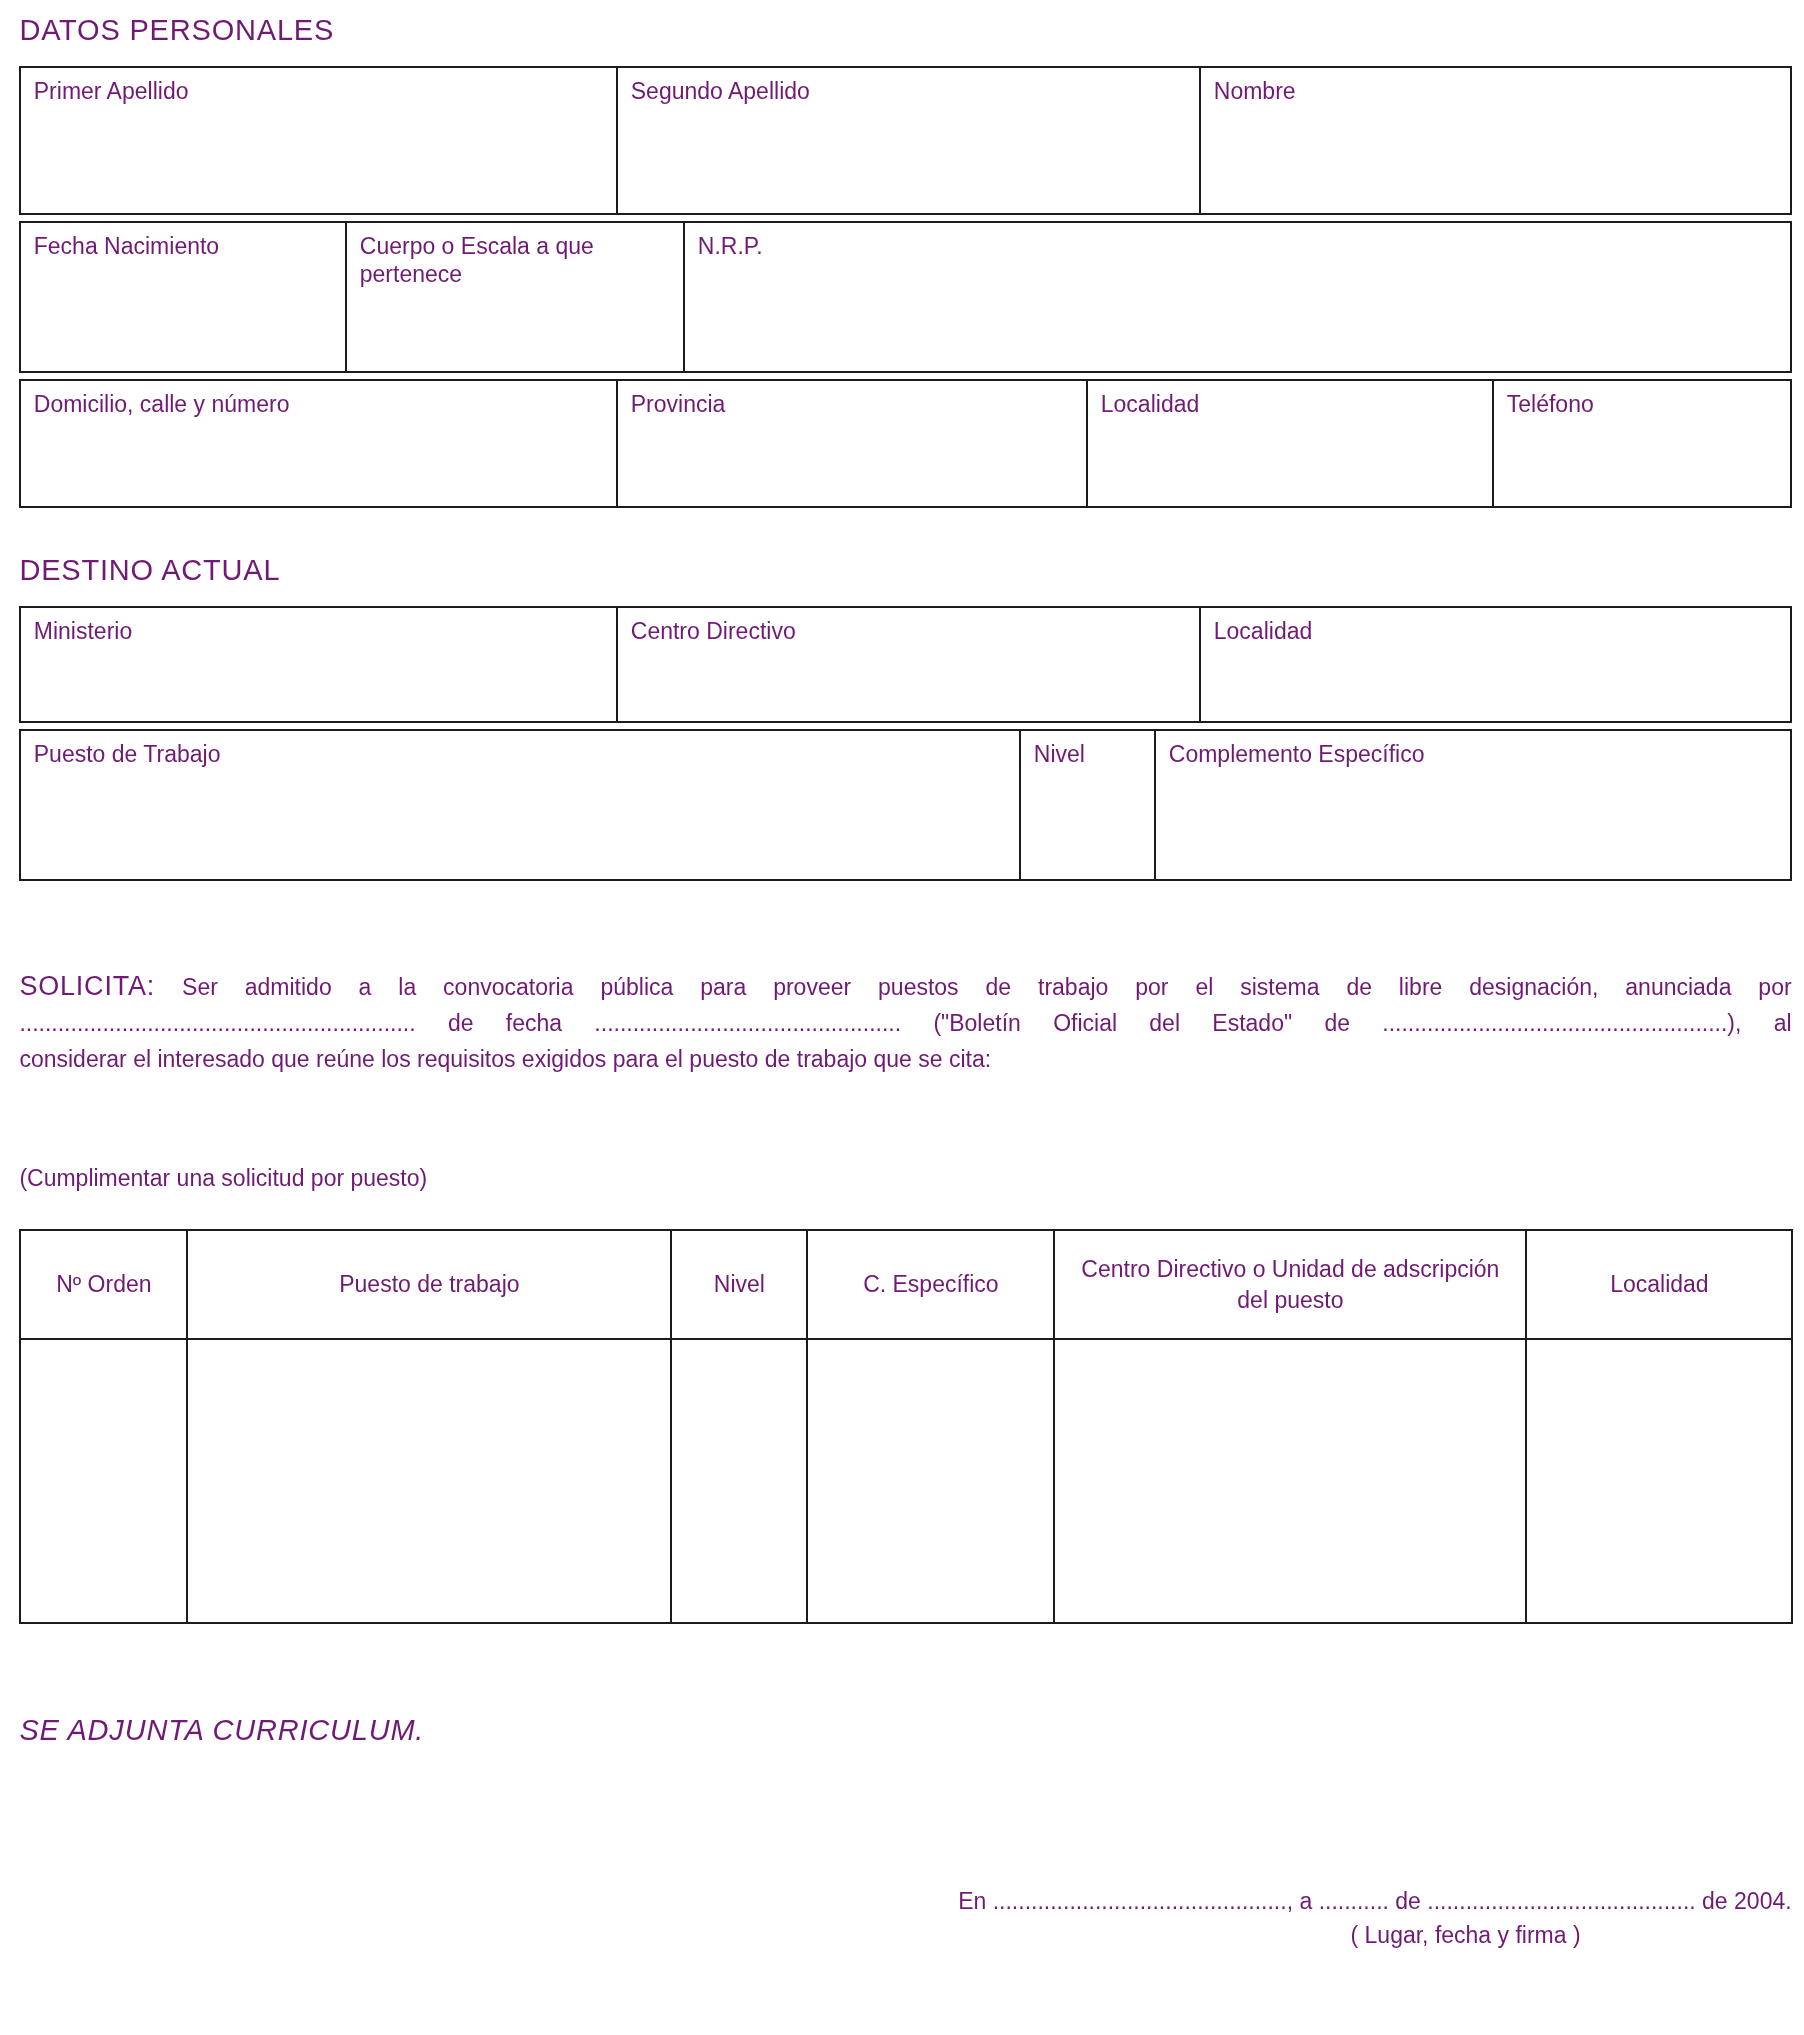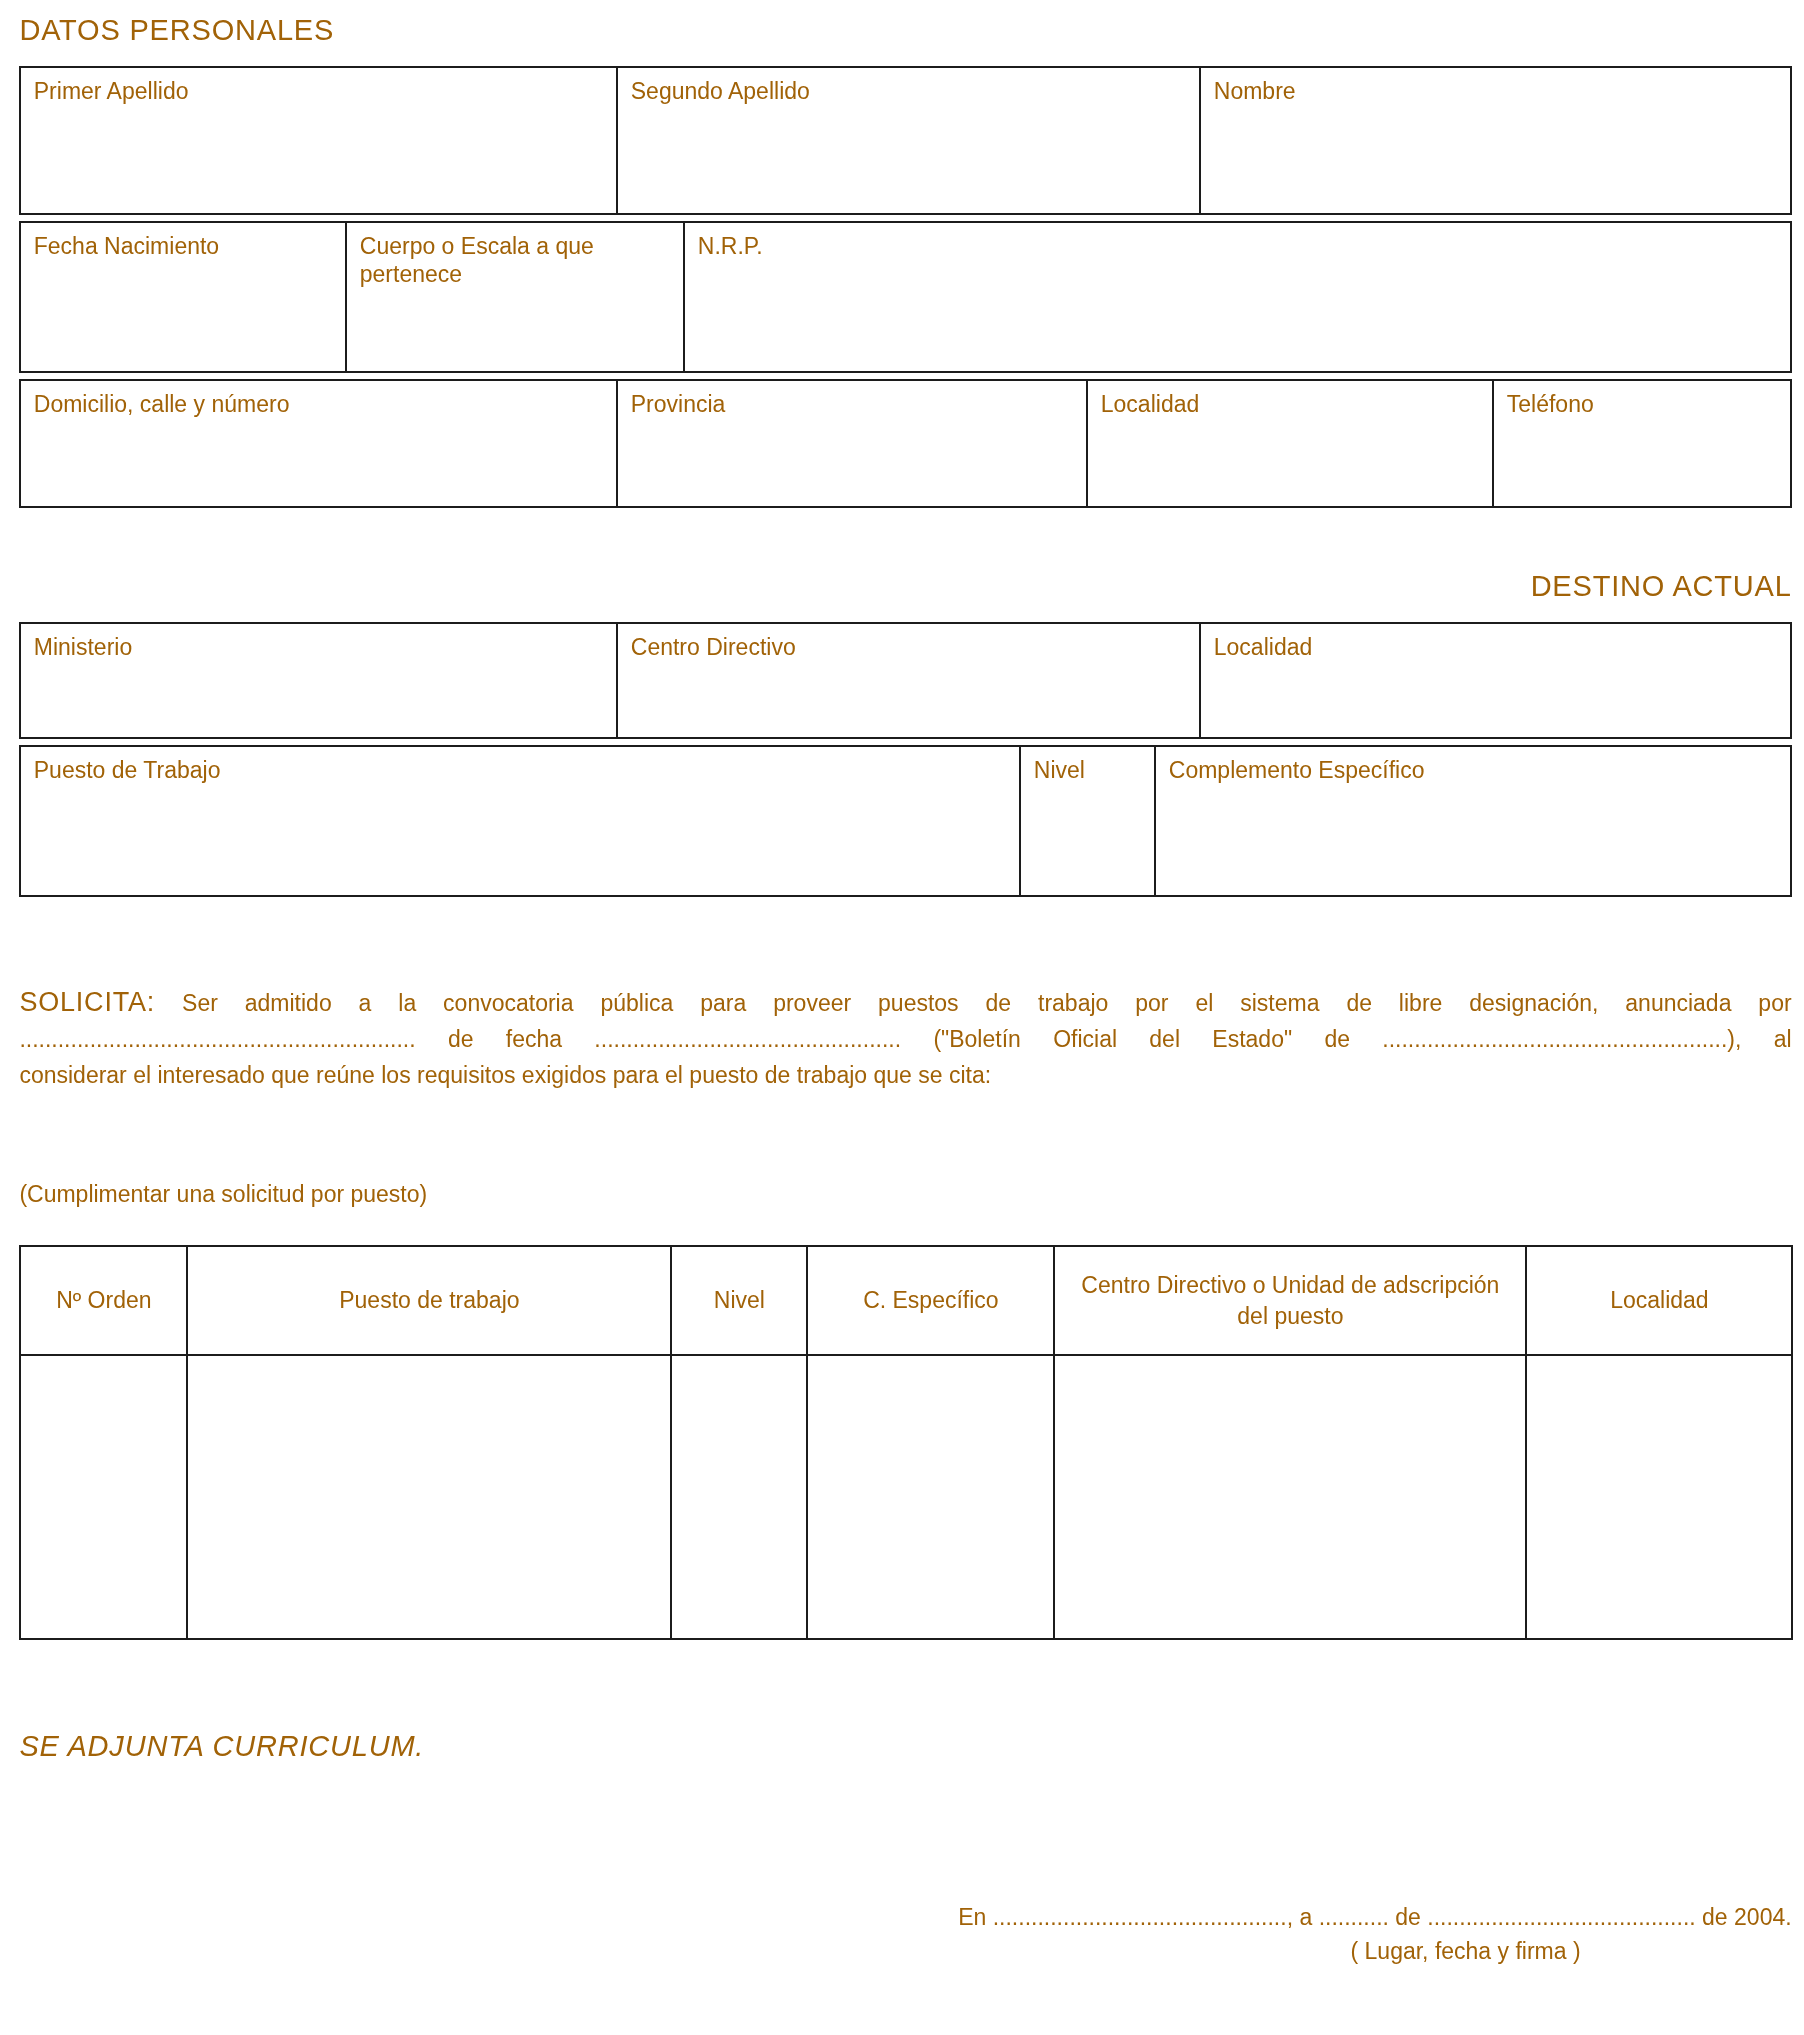--- a/index.html
+++ b/index.html
@@ -2,21 +2,21 @@
 <html lang="es" style="font-size:12.4px"><head>
 <meta charset="utf-8">
 <style>
   * { box-sizing: border-box; margin: 0; padding: 0; }
   html, body { background: #ffffff; }
   .page {
     width: 1804px;
     height: 2035px;
     padding: 14px 12.4px 0 19.4px;
     font-family: "Liberation Sans", sans-serif;
-    color: #a16207;
+    color: #701a75;
     background: #ffffff;
     overflow: hidden;
   }
   .section-title {
     font-size: 29px;
     font-weight: 400;
     letter-spacing: 0.8px;
     line-height: 33px;
   }
   .mb24 { margin-bottom: 18.6px; }
@@ -34,21 +34,21 @@
     overflow: hidden;
   }
   .cell:last-child { border-right: none; }
 
   .t1r1 { grid-template-columns: 597px 583px 1fr; height: 149px; }
   .t1r2 { grid-template-columns: 326px 338px 782px 1fr; height: 152px; }
   .t1r3 { grid-template-columns: 597px 470px 406px 1fr; height: 129px; }
   .t2r1 { grid-template-columns: 597px 583px 1fr; height: 117px; }
   .t2r2 { grid-template-columns: 1000px 135px 1fr; height: 152px; }
 
-  .destino-title { margin-top: 62px; text-align: right; }
+  .destino-title { margin-top: 46px; }
 
   .solicita {
     margin-top: 87px;
     font-size: 23px;
     line-height: 36px;
   }
   .jline { text-align: justify; text-align-last: justify; }
   .solicita-label { font-size: 27px; letter-spacing: 0.8px; }
 
   .note-center {

